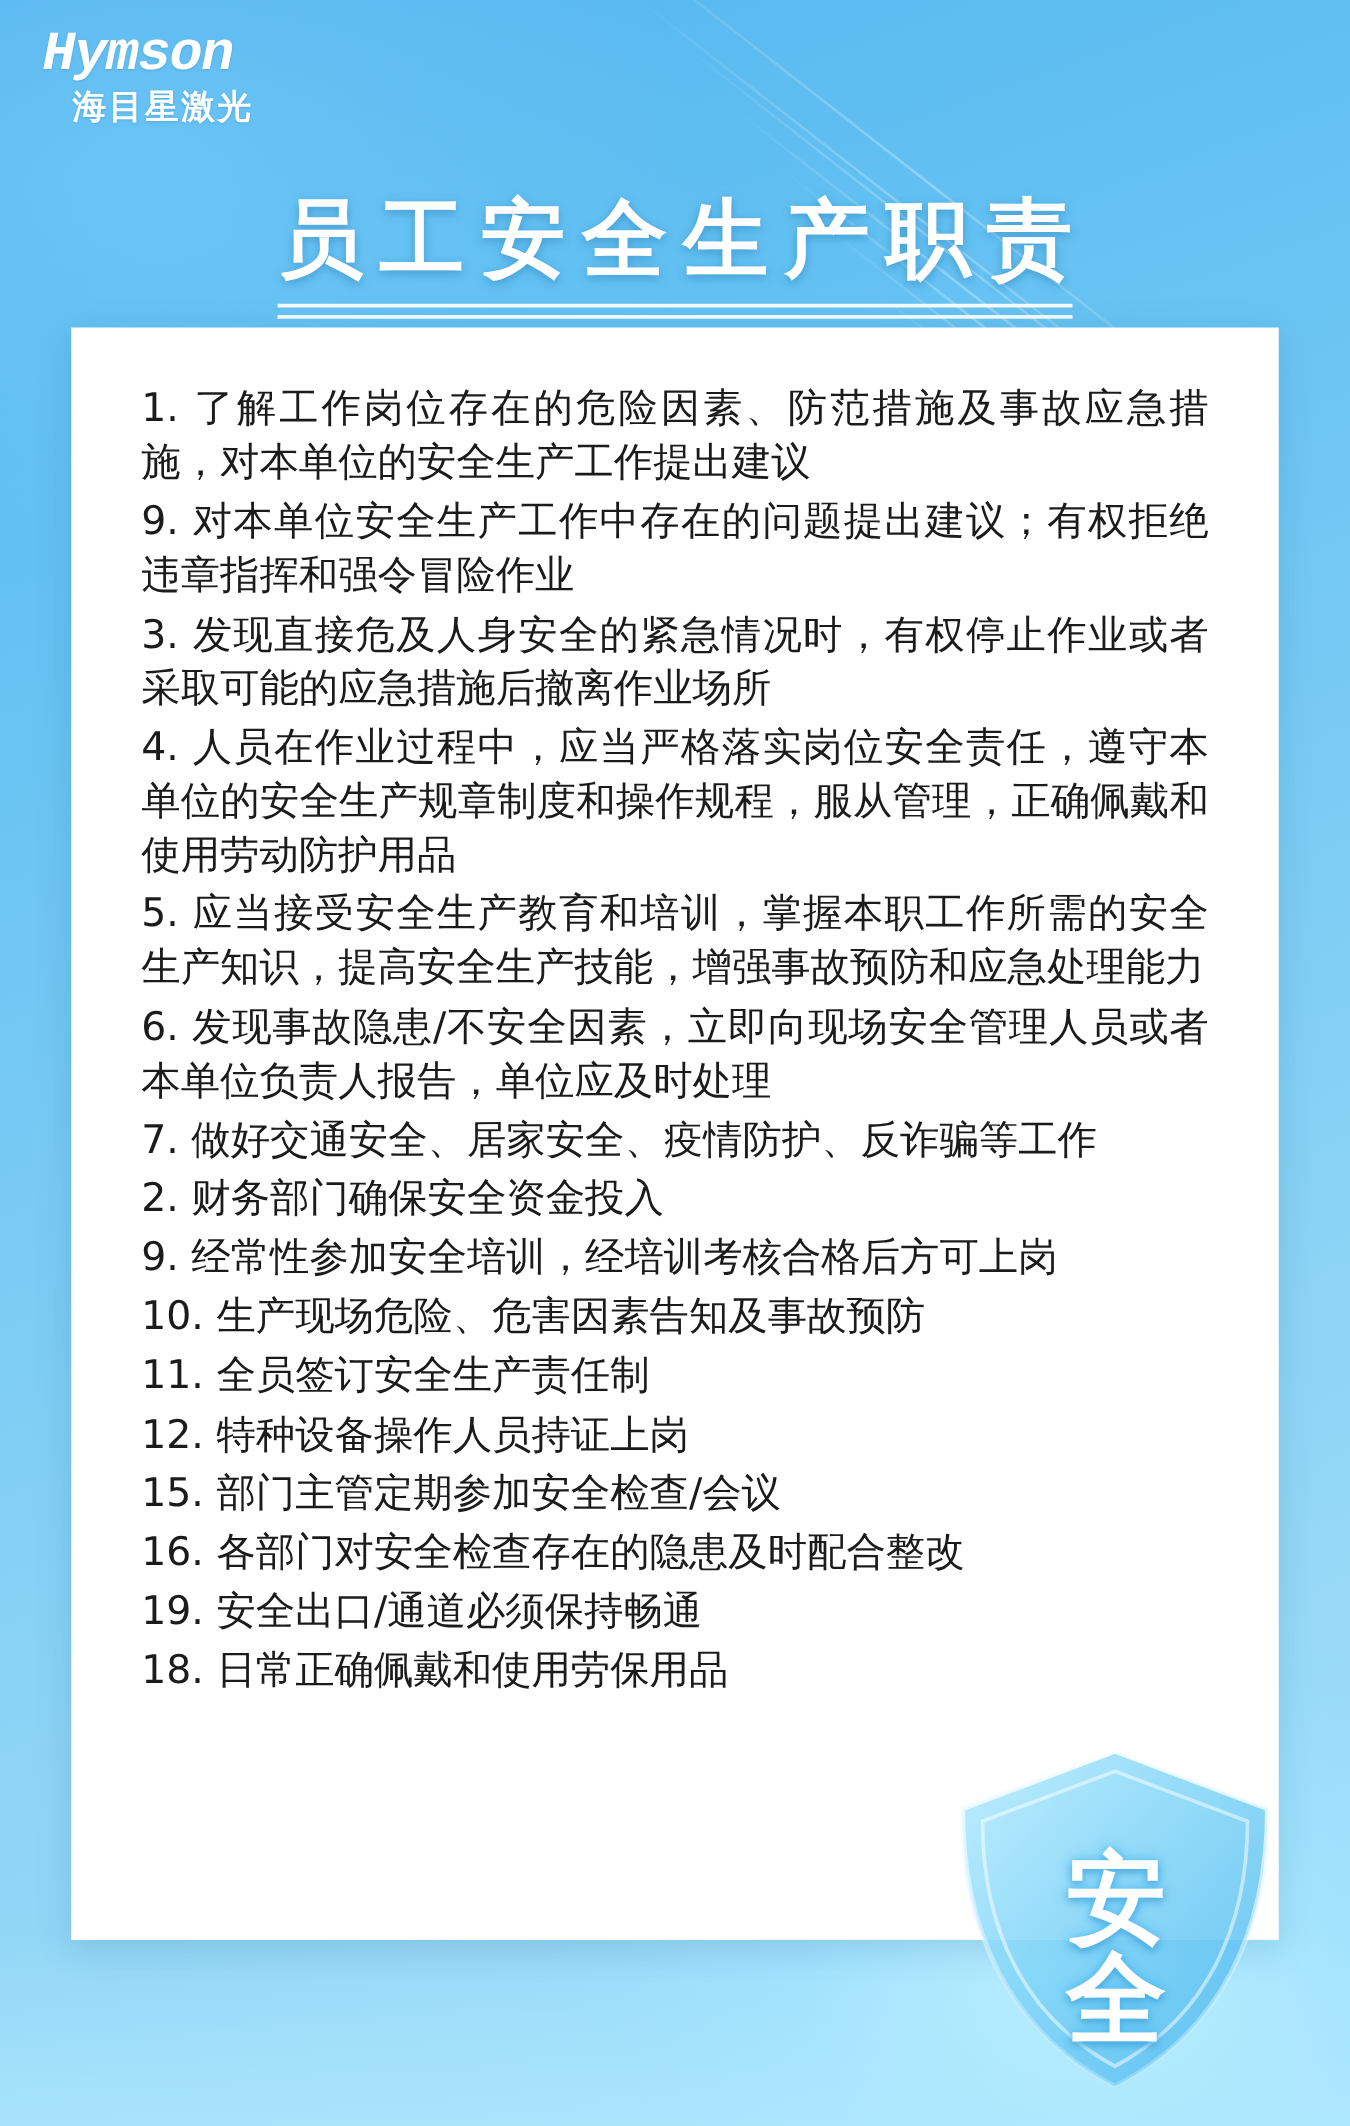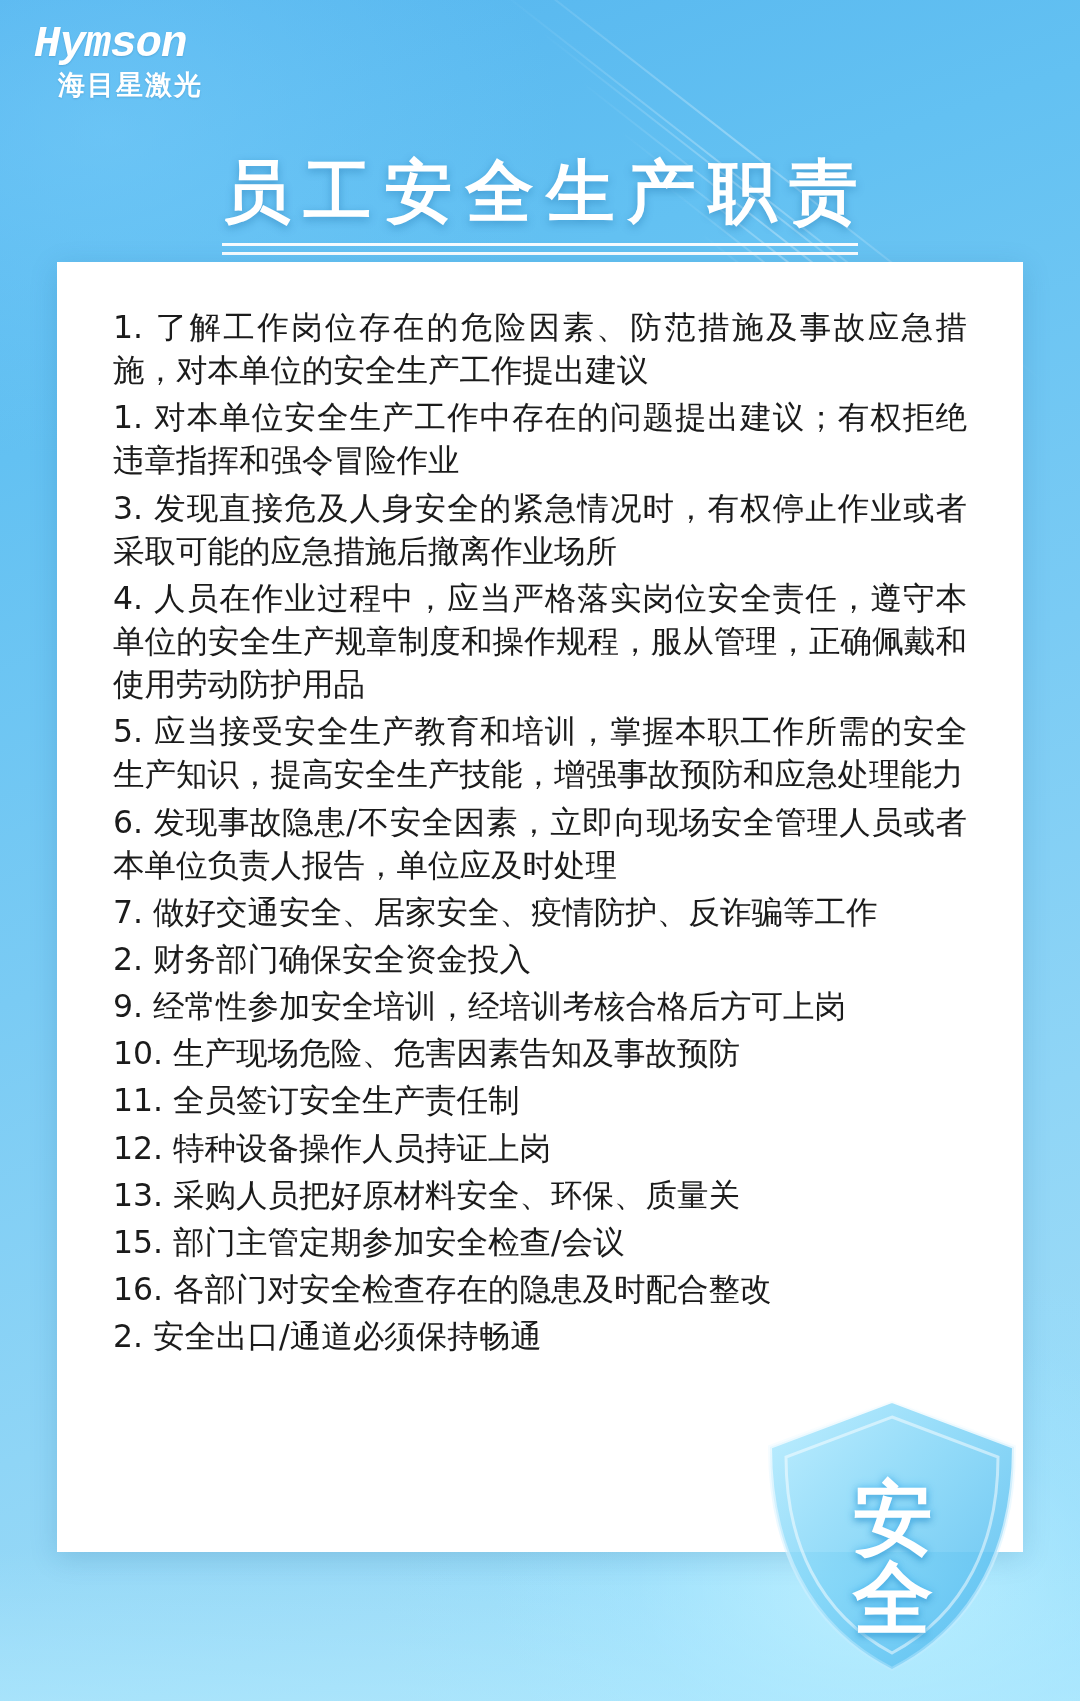--- a/index.html
+++ b/index.html
@@ -187,35 +187,35 @@
 
   <div class="title-wrap">
     <div class="title">员工安全生产职责</div>
     <div class="title-rule"></div>
     <div class="title-rule2"></div>
   </div>
 
   <div class="card">
     <div class="card-inner">
       <p class="rule-item">1. 了解工作岗位存在的危险因素、防范措施及事故应急措施，对本单位的安全生产工作提出建议</p>
-      <p class="rule-item">1. 对本单位安全生产工作中存在的问题提出建议；有权拒绝违章指挥和强令冒险作业</p>
+      <p class="rule-item">9. 对本单位安全生产工作中存在的问题提出建议；有权拒绝违章指挥和强令冒险作业</p>
       <p class="rule-item">3. 发现直接危及人身安全的紧急情况时，有权停止作业或者采取可能的应急措施后撤离作业场所</p>
       <p class="rule-item">4. 人员在作业过程中，应当严格落实岗位安全责任，遵守本单位的安全生产规章制度和操作规程，服从管理，正确佩戴和使用劳动防护用品</p>
       <p class="rule-item">5. 应当接受安全生产教育和培训，掌握本职工作所需的安全生产知识，提高安全生产技能，增强事故预防和应急处理能力</p>
       <p class="rule-item">6. 发现事故隐患/不安全因素，立即向现场安全管理人员或者本单位负责人报告，单位应及时处理</p>
       <p class="rule-item">7. 做好交通安全、居家安全、疫情防护、反诈骗等工作</p>
       <p class="rule-item">2. 财务部门确保安全资金投入</p>
       <p class="rule-item">9. 经常性参加安全培训，经培训考核合格后方可上岗</p>
       <p class="rule-item">10. 生产现场危险、危害因素告知及事故预防</p>
       <p class="rule-item">11. 全员签订安全生产责任制</p>
       <p class="rule-item">12. 特种设备操作人员持证上岗</p>
-      <p class="rule-item">13. 采购人员把好原材料安全、环保、质量关</p>
       <p class="rule-item">15. 部门主管定期参加安全检查/会议</p>
       <p class="rule-item">16. 各部门对安全检查存在的隐患及时配合整改</p>
-      <p class="rule-item">2. 安全出口/通道必须保持畅通</p>
+      <p class="rule-item">19. 安全出口/通道必须保持畅通</p>
+      <p class="rule-item">18. 日常正确佩戴和使用劳保用品</p>
     </div>
   </div>
 
   <svg class="shield" viewBox="0 0 300 300">
     <defs>
       <linearGradient id="shieldGrad" x1="0" y1="0" x2="1" y2="1">
         <stop offset="0%" stop-color="#bdeeff" stop-opacity="0.95"></stop>
         <stop offset="45%" stop-color="#7fd4f7" stop-opacity="0.85"></stop>
         <stop offset="100%" stop-color="#4fb8ee" stop-opacity="0.9"></stop>
       </linearGradient>

